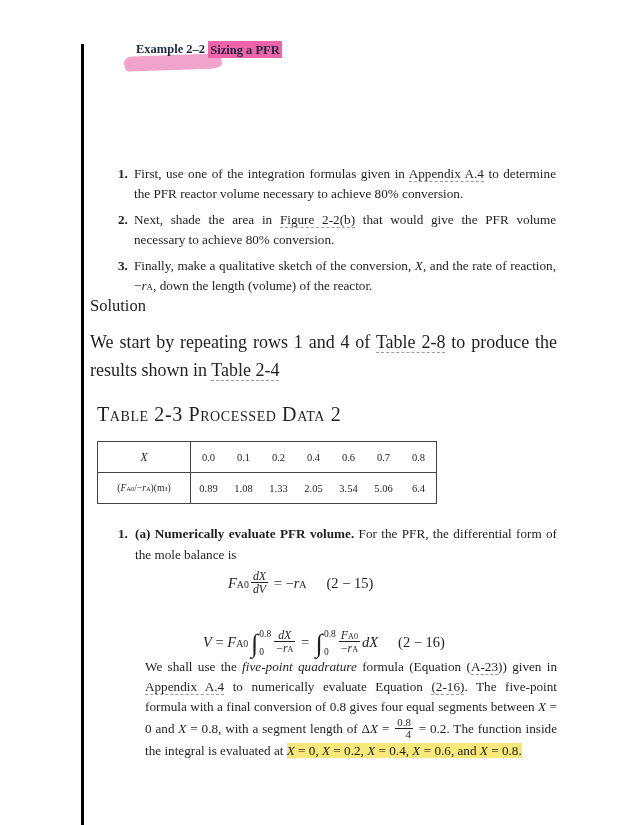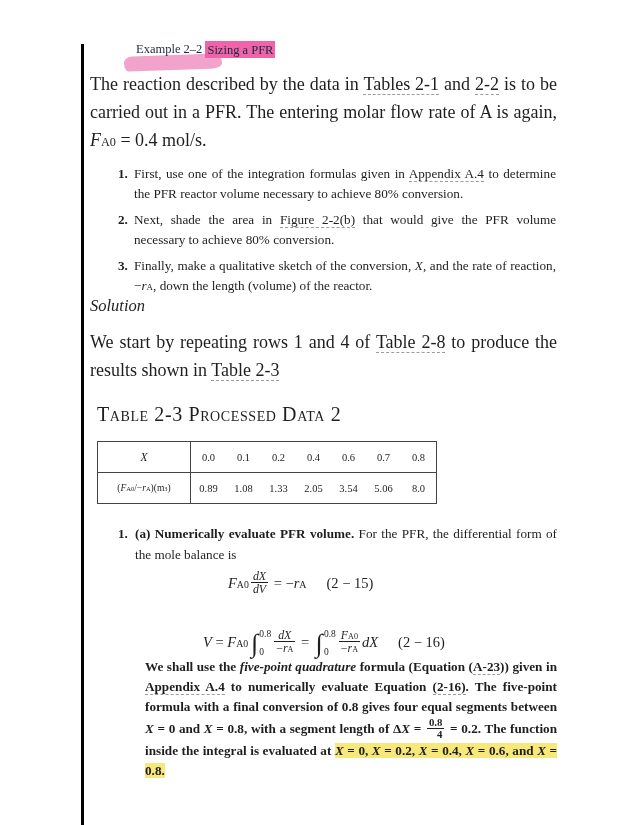--- a/index.html
+++ b/index.html
@@ -1,32 +1,32 @@
 <!DOCTYPE html>
 <html style="--highlight_pink: #ef64a9; --marker_pink: #f2a3cc; --highlight_yellow: #f7e87b; --heading_text: #1c2742; --body_text: #1e1e1e; --rule: #000000; --link_underline: #9c9c9c; --table_border: #444444;"><head>
 <meta charset="utf-8">
 <style>
   html,body{margin:0;padding:0;background:#fff;}
   .page{position:relative;width:631px;height:825px;background:#ffffff;overflow:hidden;
         font-family:"Liberation Serif","DejaVu Serif",serif;color:var(--body_text,#1e1e1e);}
   .vrule{position:absolute;left:81px;top:44px;width:2.5px;height:781px;background:var(--rule,#000);}
 
   
-  .title-wrap{position:absolute;left:136px;top:42px;font-weight:normal;font-size:12.5px;
+  .title-wrap{position:absolute;left:136px;top:42px;font-weight:bold;font-size:12.5px;
               color:var(--heading_text,#1c2742);white-space:nowrap;}
   .marker{position:absolute;left:-12px;top:13px;width:98px;height:15px;background:var(--marker_pink,#f2a3cc);
           border-radius:12px 8px 16px 6px / 9px 14px 7px 12px;transform:rotate(-2deg);}
   .title-text{position:relative;}
   .hlP{background:var(--highlight_pink,#ef64a9);padding:1.5px 2px 2px 2px;}
 
   
   .para{position:absolute;text-align:justify;margin:0;}
   .para1{left:90px;top:70px;width:467px;font-size:18px;line-height:28px;}
   .para2{left:90px;top:328px;width:467px;font-size:18px;line-height:28px;}
-  .solution{position:absolute;left:90px;top:296px;font-style:italic;font-size:16.5px;margin:0;}
+  .solution{position:absolute;left:90px;top:296px;font-size:16.5px;margin:0;}
 
   
   .tasks{position:absolute;left:118px;top:164px;width:438px;font-size:13.2px;line-height:20px;}
   .task{display:flex;margin-bottom:6px;}
   .task .num{font-weight:bold;width:16px;flex:none;}
   .task .txt{text-align:justify;flex:1;}
 
   
   .caption{position:absolute;left:97px;top:403px;font-variant:small-caps;font-size:20px;
            letter-spacing:.6px;margin:0;}
@@ -43,21 +43,21 @@
   .step{position:absolute;left:118px;top:523px;width:439px;font-size:13.2px;line-height:21px;display:flex;}
   .step .num{font-weight:bold;width:17px;flex:none;}
   .step .txt{text-align:justify;flex:1;}
 
   
   .eq{position:absolute;font-size:14.5px;white-space:nowrap;}
   .eq215{left:228px;top:570px;}
   .eq216{left:203px;top:629px;}
   .rearr{position:absolute;left:145px;top:597px;font-size:13.2px;margin:0;}
   .para3{position:absolute;left:145px;top:657px;width:412px;font-size:13.2px;line-height:20px;
-         text-align:justify;margin:0;font-weight:bold;}
+         text-align:justify;margin:0;}
 
   
   .i{font-style:italic;}
   .b{font-weight:bold;font-family:Liberation Serif, serif;}
   .sub{font-size:68%;vertical-align:-22%;line-height:0;}
   .sup{font-size:68%;vertical-align:38%;line-height:0;}
   .link{border-bottom:1px dashed var(--link_underline,#9c9c9c);}
   .hlY{background:var(--highlight_yellow,#f7e87b);}
   .tag{display:inline-block;margin-left:20px;}
   .frac{display:inline-block;vertical-align:-0.5em;text-align:center;font-size:82%;line-height:1.05;margin:0 2px;}
@@ -72,40 +72,39 @@
 <body>
 
 <div class="page">
   <div class="vrule"></div>
 
   <div class="title-wrap">
     <span class="marker"></span>
     <span class="title-text"><span>Example 2–2 </span><span class="hlP">Sizing a PFR</span></span>
   </div>
 
-  <p class="para para1"><span>The reaction described by the data in </span><span class="link">Tables 2-1</span><span> and </span><span class="link">2-2</span><span> is to be carried out in a PFR. The entering molar flow rate of A is again, </span><span class="i">F</span><span class="sub">A0</span><span> = 0.4 mol/s.</span></p>
 
   <div class="tasks">
     <div class="task">
       <span class="num">1.</span>
       <span class="txt"><span>First, use one of the integration formulas given in </span><span class="link">Appendix A.4</span><span> to determine the PFR reactor volume necessary to achieve 80% conversion.</span></span>
     </div>
     <div class="task">
       <span class="num">2.</span>
       <span class="txt"><span>Next, shade the area in </span><span class="link">Figure 2-2(b)</span><span> that would give the PFR volume necessary to achieve 80% conversion.</span></span>
     </div>
     <div class="task">
       <span class="num">3.</span>
       <span class="txt"><span>Finally, make a qualitative sketch of the conversion, </span><span class="i">X</span><span>, and the rate of reaction, −</span><span class="i">r</span><span class="sub">A</span><span>, down the length (volume) of the reactor.</span></span>
     </div>
   </div>
 
   <p class="solution">Solution</p>
 
-  <p class="para para2"><span>We start by repeating rows 1 and 4 of </span><span class="link">Table 2-8</span><span> to produce the results shown in </span><span class="link">Table 2-3</span></p>
+  <p class="para para2"><span>We start by repeating rows 1 and 4 of </span><span class="link">Table 2-8</span><span> to produce the results shown in </span><span class="link">Table 2-4</span></p>
 
   <p class="caption">Table 2-3 Processed Data 2</p>
 
   <table class="datatable">
     <tbody>
         <tr>
           <td class="lbl"><span class="i">X</span></td>
           <td class="val">0.0</td>
           <td class="val">0.1</td>
           <td class="val">0.2</td>
@@ -115,21 +114,21 @@
           <td class="val">0.8</td>
         </tr>
         <tr>
           <td class="lbl"><span>(</span><span class="i">F</span><span class="sub">A0</span><span>/−</span><span class="i">r</span><span class="sub">A</span><span>)(m</span><span class="sup">3</span><span>)</span></td>
           <td class="val">0.89</td>
           <td class="val">1.08</td>
           <td class="val">1.33</td>
           <td class="val">2.05</td>
           <td class="val">3.54</td>
           <td class="val">5.06</td>
-          <td class="val">8.0</td>
+          <td class="val">6.4</td>
         </tr>
       </tbody>
   </table>
 
   <div class="step">
     <span class="num">1.</span>
     <span class="txt"><span class="b">(a) Numerically evaluate PFR volume.</span><span> For the PFR, the differential form of the mole balance is</span></span>
   </div>
 
   <div class="eq eq215"><span class="i">F</span><span class="sub">A0</span><span class="frac"><span class="fnum"><span class="i">dX</span></span><span class="fden"><span class="i">dV</span></span></span><span> = −</span><span class="i">r</span><span class="sub">A</span><span class="tag">(2 − 15)</span></div>

